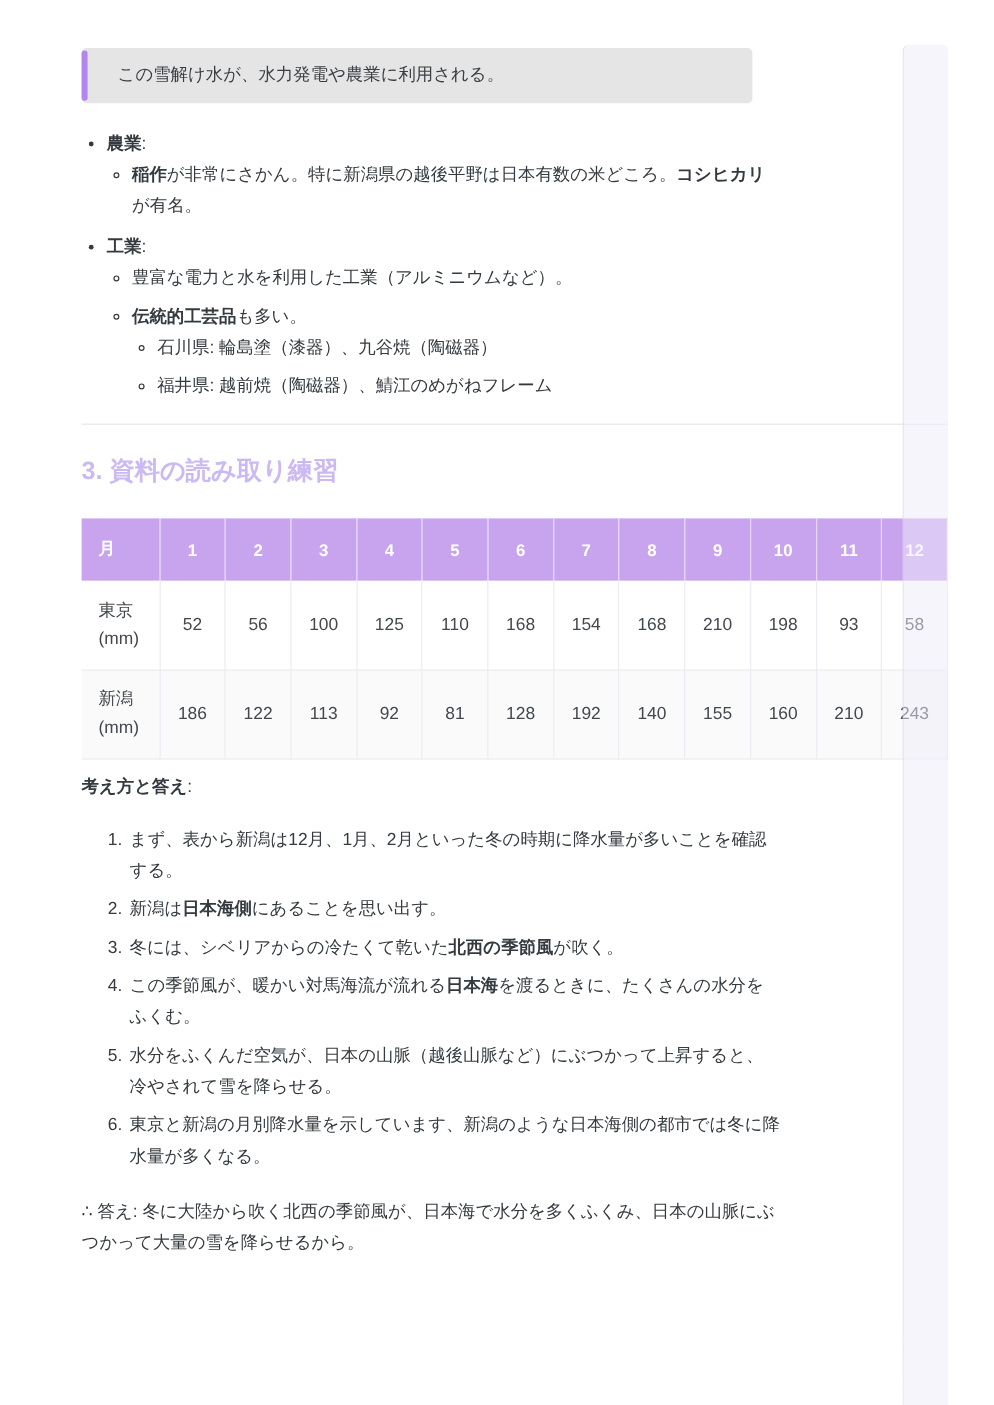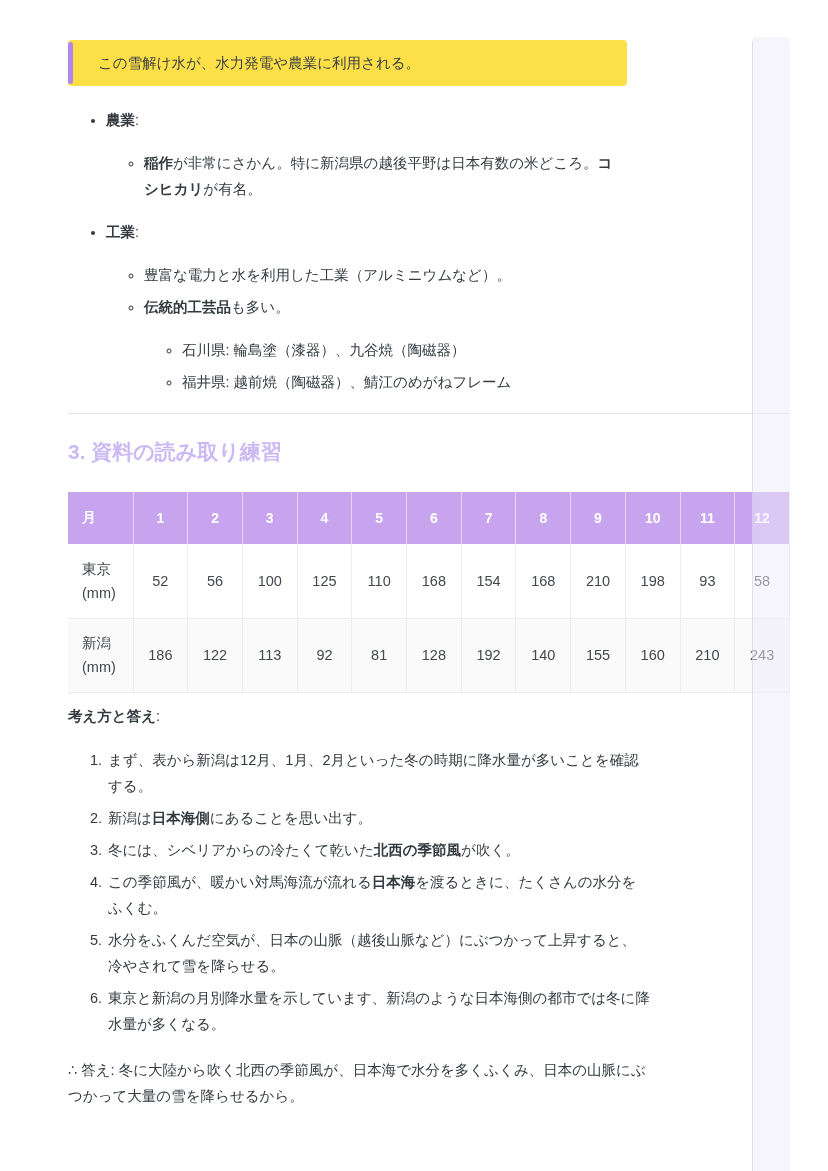--- a/index.html
+++ b/index.html
@@ -2,29 +2,29 @@
 <html><head>
 <meta charset="utf-8">
 <style>
   * { box-sizing: border-box; }
   html,body { margin:0; padding:0; background:#ffffff; }
   body { font-family:"Liberation Sans","DejaVu Sans",sans-serif; color:#343a40; }
   .page { position:relative; width:828px; height:1171px; background:#ffffff; overflow:hidden; }
   .content { padding:40px 0 0 68px; }
 
   
-  .callout { position:relative; width:559px; background:#fde047; border-radius:4px;
+  .callout { position:relative; width:559px; background:#e5e5e5; border-radius:4px;
              padding:10px 18px 10px 30px; margin-bottom:21px; }
   .callout-bar { position:absolute; left:0; top:2px; bottom:2px; width:5px;
                  background:#b286ec; border-radius:4px; }
   .callout-text { font-size:14.5px; line-height:26px; color:#3a3f45; }
 
   
   .outline { width:582px; font-size:14.5px; line-height:26px; }
-  .outline ul { margin:17px; padding-left:21px; }
+  .outline ul { margin:0; padding-left:21px; }
   .outline > ul { list-style-type:disc; }
   .outline ul ul { list-style-type:circle; }
   .outline ul ul ul { list-style-type:circle; }
   .outline li { margin-bottom:6px; }
   .outline > ul > li { margin-bottom:8px; }
   .seg {} .b { font-weight:700; }
 
   hr.divider { border:none; border-top:1px solid #e6e6ea; width:722px; margin:18px 0 0 0; }
 
   .heading3 { color:#cbb9f3; font-size:21px; font-weight:700; margin:24px 0 0 0; }

